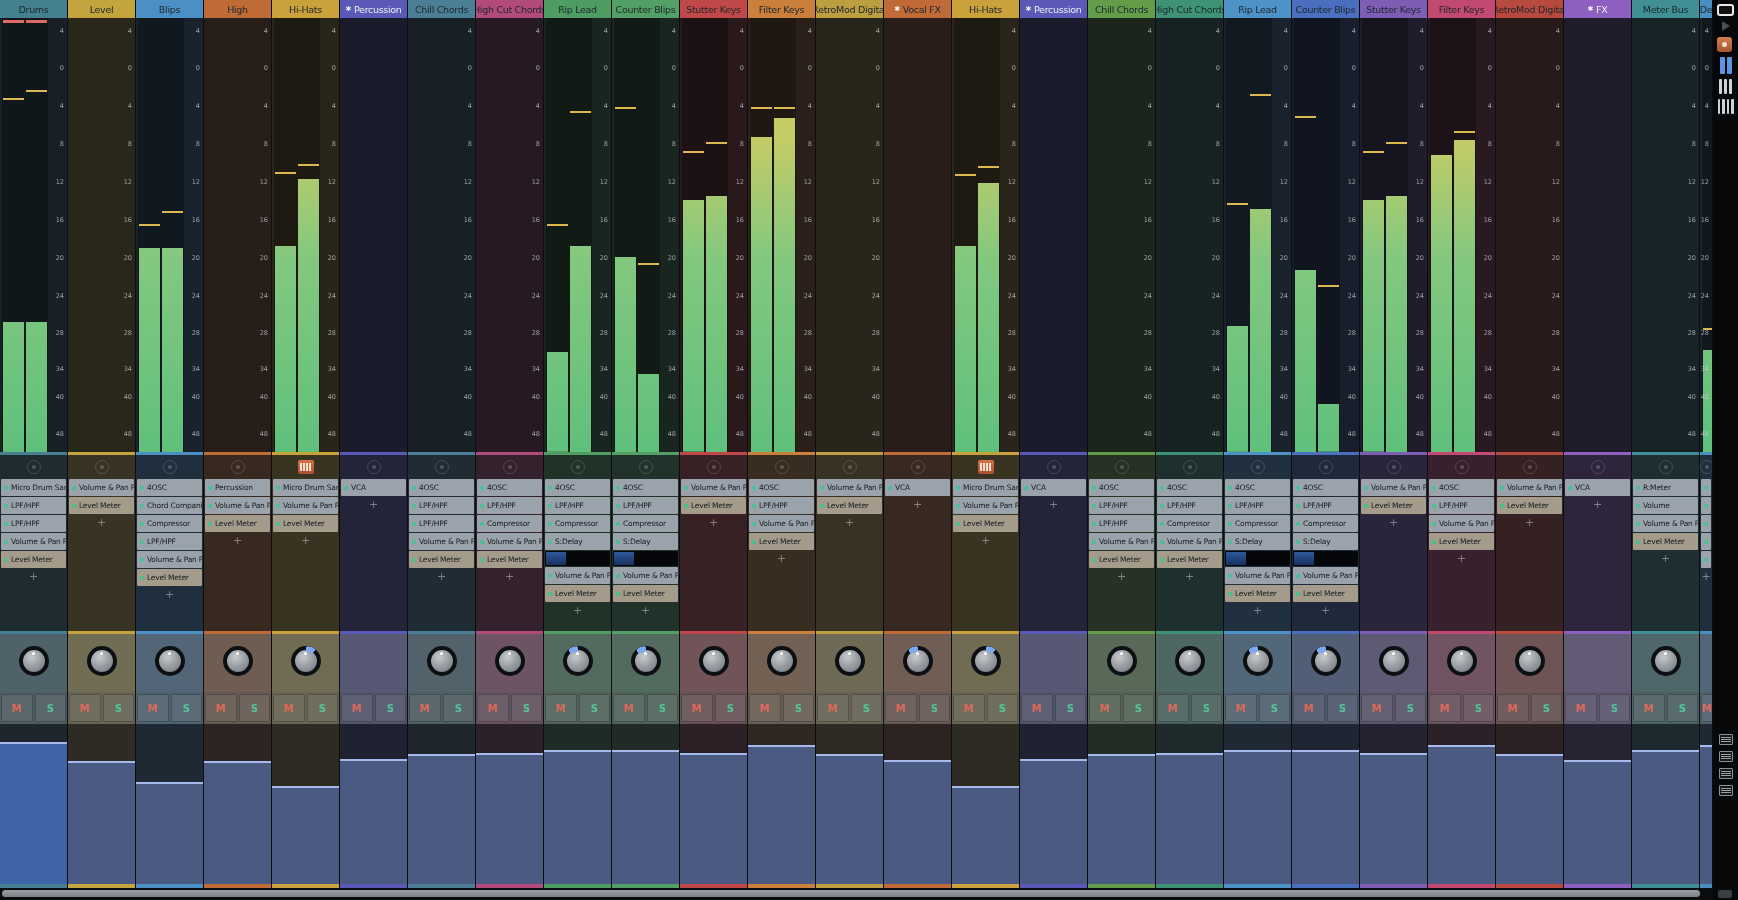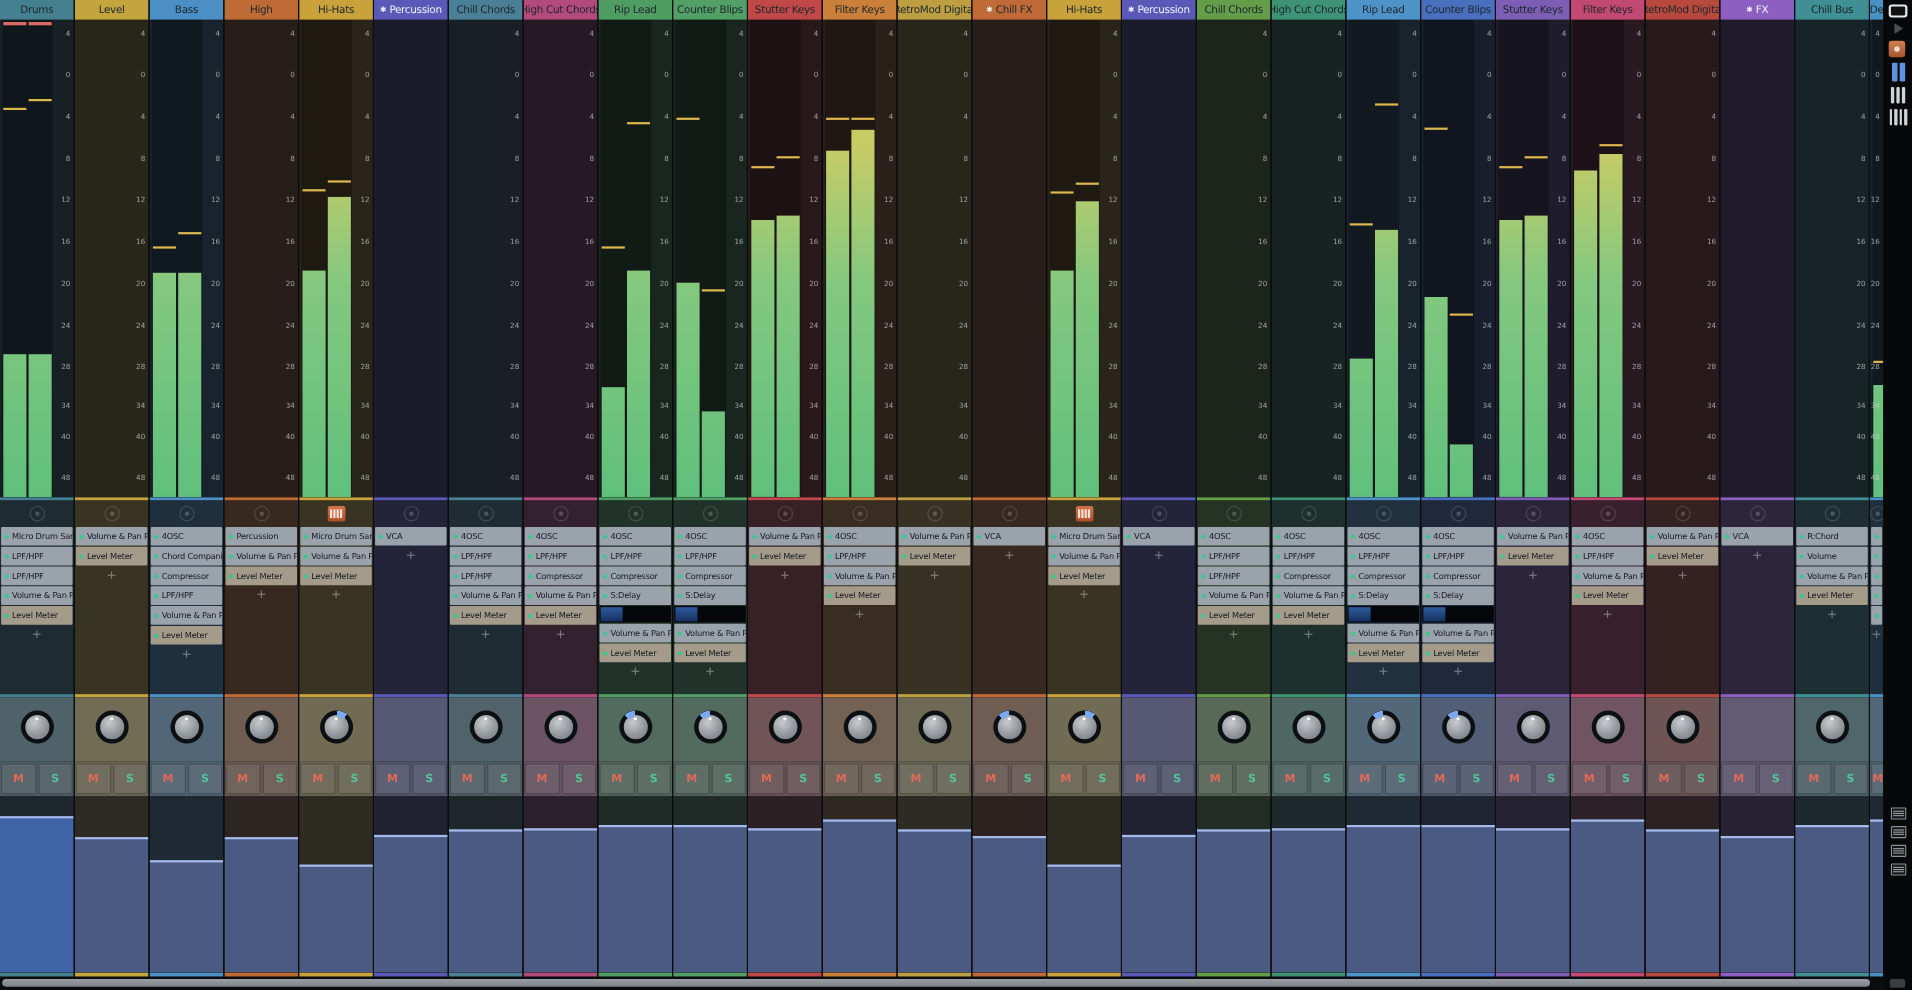--- a/index.html
+++ b/index.html
@@ -227,21 +227,21 @@
         </div>
         <div class="fader">
           <div class="ffill" style="height: 77%;">
             <div class="fhandle"></div>
           </div>
         </div>
         <div class="cstrip"></div>
       </div>
       <div class="track" style="--c: #4c8fc4;">
         <div class="thead">
-          <span class="tname">Bass</span>
+          <span class="tname">Blips</span>
         </div>
         <div class="meter">
           <div class="well"></div>
           <div class="bar l" style="height: 47%;"></div>
           <div class="bar r" style="height: 47%;"></div>
           <div class="peak l" style="bottom: 52%;"></div>
           <div class="peak r" style="bottom: 55%;"></div>
           <div class="dbs">
             <span style="top: 9px;">4</span>
             <span style="top: 46px;">0</span>
@@ -888,21 +888,21 @@
         <div class="fader">
           <div class="ffill" style="height: 81%;">
             <div class="fhandle"></div>
           </div>
         </div>
         <div class="cstrip"></div>
       </div>
       <div class="track" style="--c: #c06a38;">
         <div class="thead">
           <span class="grp">✱</span>
-          <span class="tname">Chill FX</span>
+          <span class="tname">Vocal FX</span>
         </div>
         <div class="meter"></div>
         <div class="cline"></div>
         <div class="devices">
           <div class="cicon"></div>
           <div class="drow">
             <span class="led"></span>
             <span>VCA</span>
           </div>
           <div class="dplus">+</div>
@@ -1482,44 +1482,44 @@
         </div>
         <div class="fader">
           <div class="ffill" style="height: 77.5%;">
             <div class="fhandle"></div>
           </div>
         </div>
         <div class="cstrip"></div>
       </div>
       <div class="track" style="--c: #3f8f94;">
         <div class="thead">
-          <span class="tname">Chill Bus</span>
-        </div>
-        <div class="meter">
-          <div class="dbs">
-            <span style="top: 9px;">4</span>
-            <span style="top: 46px;">0</span>
-            <span style="top: 84px;">4</span>
-            <span style="top: 122px;">8</span>
-            <span style="top: 160px;">12</span>
-            <span style="top: 198px;">16</span>
-            <span style="top: 236px;">20</span>
-            <span style="top: 274px;">24</span>
-            <span style="top: 311px;">28</span>
-            <span style="top: 347px;">34</span>
-            <span style="top: 375px;">40</span>
-            <span style="top: 412px;">48</span>
-          </div>
-        </div>
-        <div class="cline"></div>
-        <div class="devices">
-          <div class="cicon"></div>
-          <div class="drow">
-            <span class="led"></span>
-            <span>R:Chord</span>
+          <span class="tname">Meter Bus</span>
+        </div>
+        <div class="meter">
+          <div class="dbs">
+            <span style="top: 9px;">4</span>
+            <span style="top: 46px;">0</span>
+            <span style="top: 84px;">4</span>
+            <span style="top: 122px;">8</span>
+            <span style="top: 160px;">12</span>
+            <span style="top: 198px;">16</span>
+            <span style="top: 236px;">20</span>
+            <span style="top: 274px;">24</span>
+            <span style="top: 311px;">28</span>
+            <span style="top: 347px;">34</span>
+            <span style="top: 375px;">40</span>
+            <span style="top: 412px;">48</span>
+          </div>
+        </div>
+        <div class="cline"></div>
+        <div class="devices">
+          <div class="cicon"></div>
+          <div class="drow">
+            <span class="led"></span>
+            <span>R:Meter</span>
           </div>
           <div class="drow">
             <span class="led"></span>
             <span>Volume</span>
           </div>
           <div class="drow">
             <span class="led"></span>
             <span>Volume &amp; Pan Plugin</span>
           </div>
           <div class="drow lm">

